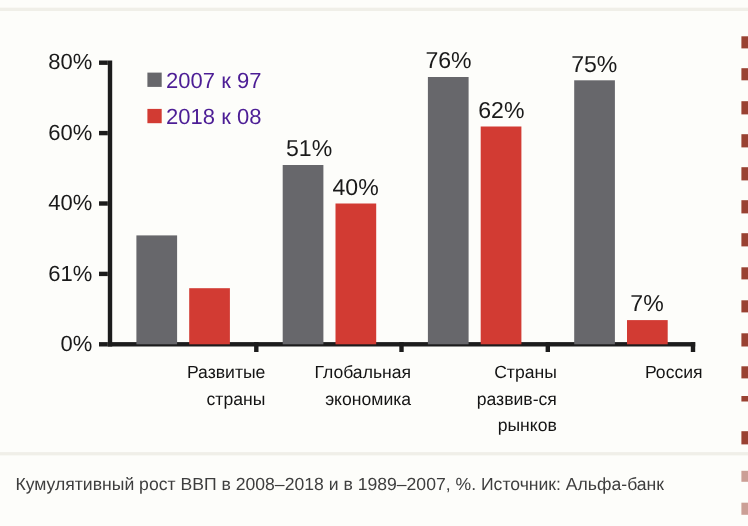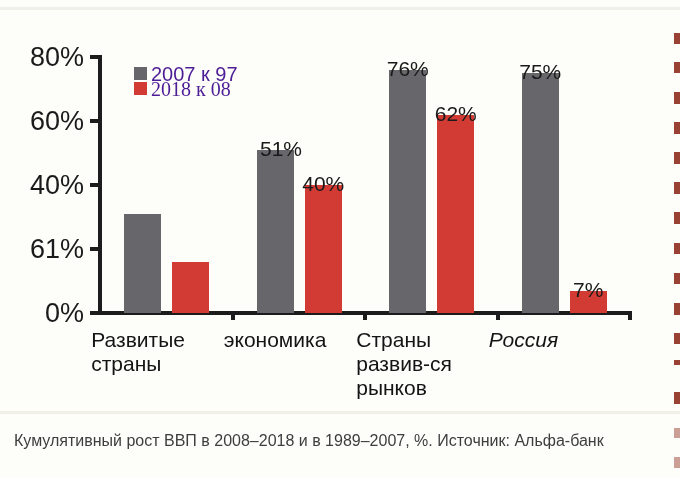--- a/index.html
+++ b/index.html
@@ -5,29 +5,29 @@
   html,body{margin:0;padding:0;}
   .screen{
     position:relative;width:680px;height:478px;overflow:hidden;
     background:#fdfdfa;font-family:"Liberation Sans",sans-serif;
   }
   .edge-line{position:absolute;left:0;width:680px;background:#f0efe8;}
   .axis{position:absolute;background:#1c1c1c;}
   .bar{position:absolute;}
   .vlab{
     position:absolute;width:70px;text-align:center;
-    font-size:21px;line-height:24px;color:#1a1a1a;white-space:nowrap;margin-top:13px;
+    font-size:21px;line-height:24px;color:#1a1a1a;white-space:nowrap;
   }
   .ylab{
     position:absolute;width:60px;text-align:right;
-    font-size:27px;line-height:24px;color:#1a1a1a;
+    font-size:20px;line-height:24px;color:#1a1a1a;
   }
   .cat{
-    position:absolute;width:150px;text-align:left;
-    font-size:21px;line-height:24px;color:#141414;
+    position:absolute;width:150px;text-align:right;
+    font-size:16px;line-height:24px;color:#141414;
   }
   .lrow{
     position:absolute;font-size:20px;line-height:24px;color:#4c1d95;white-space:nowrap;
   }
   .lrow .sw{
     display:inline-block;width:13px;height:13px;margin-right:4px;vertical-align:1px;
   }
   .caption{
     position:absolute;left:14px;top:431px;
     font-size:16px;line-height:20px;color:#3e3e3e;white-space:nowrap;
@@ -70,32 +70,33 @@
       <div class="vlab" style="left: 288.25px; top: 159px;">40%</div>
       <div class="bar" style="left: 437.25px; top: 114.6px; width: 37px; height: 198.4px; background: rgb(210, 59, 51);"></div>
       <div class="vlab" style="left: 420.75px; top: 88.6px;">62%</div>
       <div class="bar" style="left: 569.75px; top: 290.6px; width: 37px; height: 22.4px; background: rgb(210, 59, 51);"></div>
       <div class="vlab" style="left: 553.25px; top: 264.6px;">7%</div>
       <div class="cat" style="left: 91.25px; top: 328px;">
         <div>Развитые</div>
         <div>страны</div>
       </div>
       <div class="cat" style="left: 223.75px; top: 328px;">
+        <div>Глобальная</div>
         <div>экономика</div>
       </div>
       <div class="cat" style="left: 356.25px; top: 328px;">
         <div>Страны</div>
         <div>развив-ся</div>
         <div>рынков</div>
       </div>
-      <div class="cat" style="left: 488.75px; top: 328px; font-style: italic;">
+      <div class="cat" style="left: 488.75px; top: 328px;">
         <div>Россия</div>
       </div>
       <div class="lrow" style="left: 134px; top: 62px;"><span class="sw" style="background: rgb(103, 103, 107);"></span><span>2007 к 97</span></div>
-      <div class="lrow" style="left: 134px; top: 77px; font-family: Liberation Serif, serif;"><span class="sw" style="background: rgb(210, 59, 51);"></span><span>2018 к 08</span></div>
+      <div class="lrow" style="left: 134px; top: 95px;"><span class="sw" style="background: rgb(210, 59, 51);"></span><span>2018 к 08</span></div>
       <div class="frag" style="top: 33px; height: 11px; background: rgb(142, 44, 28); opacity: 0.9;"></div>
       <div class="frag" style="top: 62px; height: 11px; background: rgb(142, 44, 28); opacity: 0.9;"></div>
       <div class="frag" style="top: 92px; height: 12px; background: rgb(142, 44, 28); opacity: 0.9;"></div>
       <div class="frag" style="top: 122px; height: 12px; background: rgb(142, 44, 28); opacity: 0.9;"></div>
       <div class="frag" style="top: 152px; height: 12px; background: rgb(142, 44, 28); opacity: 0.9;"></div>
       <div class="frag" style="top: 182px; height: 12px; background: rgb(142, 44, 28); opacity: 0.9;"></div>
       <div class="frag" style="top: 212px; height: 12px; background: rgb(142, 44, 28); opacity: 0.9;"></div>
       <div class="frag" style="top: 243px; height: 11px; background: rgb(142, 44, 28); opacity: 0.9;"></div>
       <div class="frag" style="top: 273px; height: 11px; background: rgb(142, 44, 28); opacity: 0.9;"></div>
       <div class="frag" style="top: 303px; height: 12px; background: rgb(142, 44, 28); opacity: 0.9;"></div>

